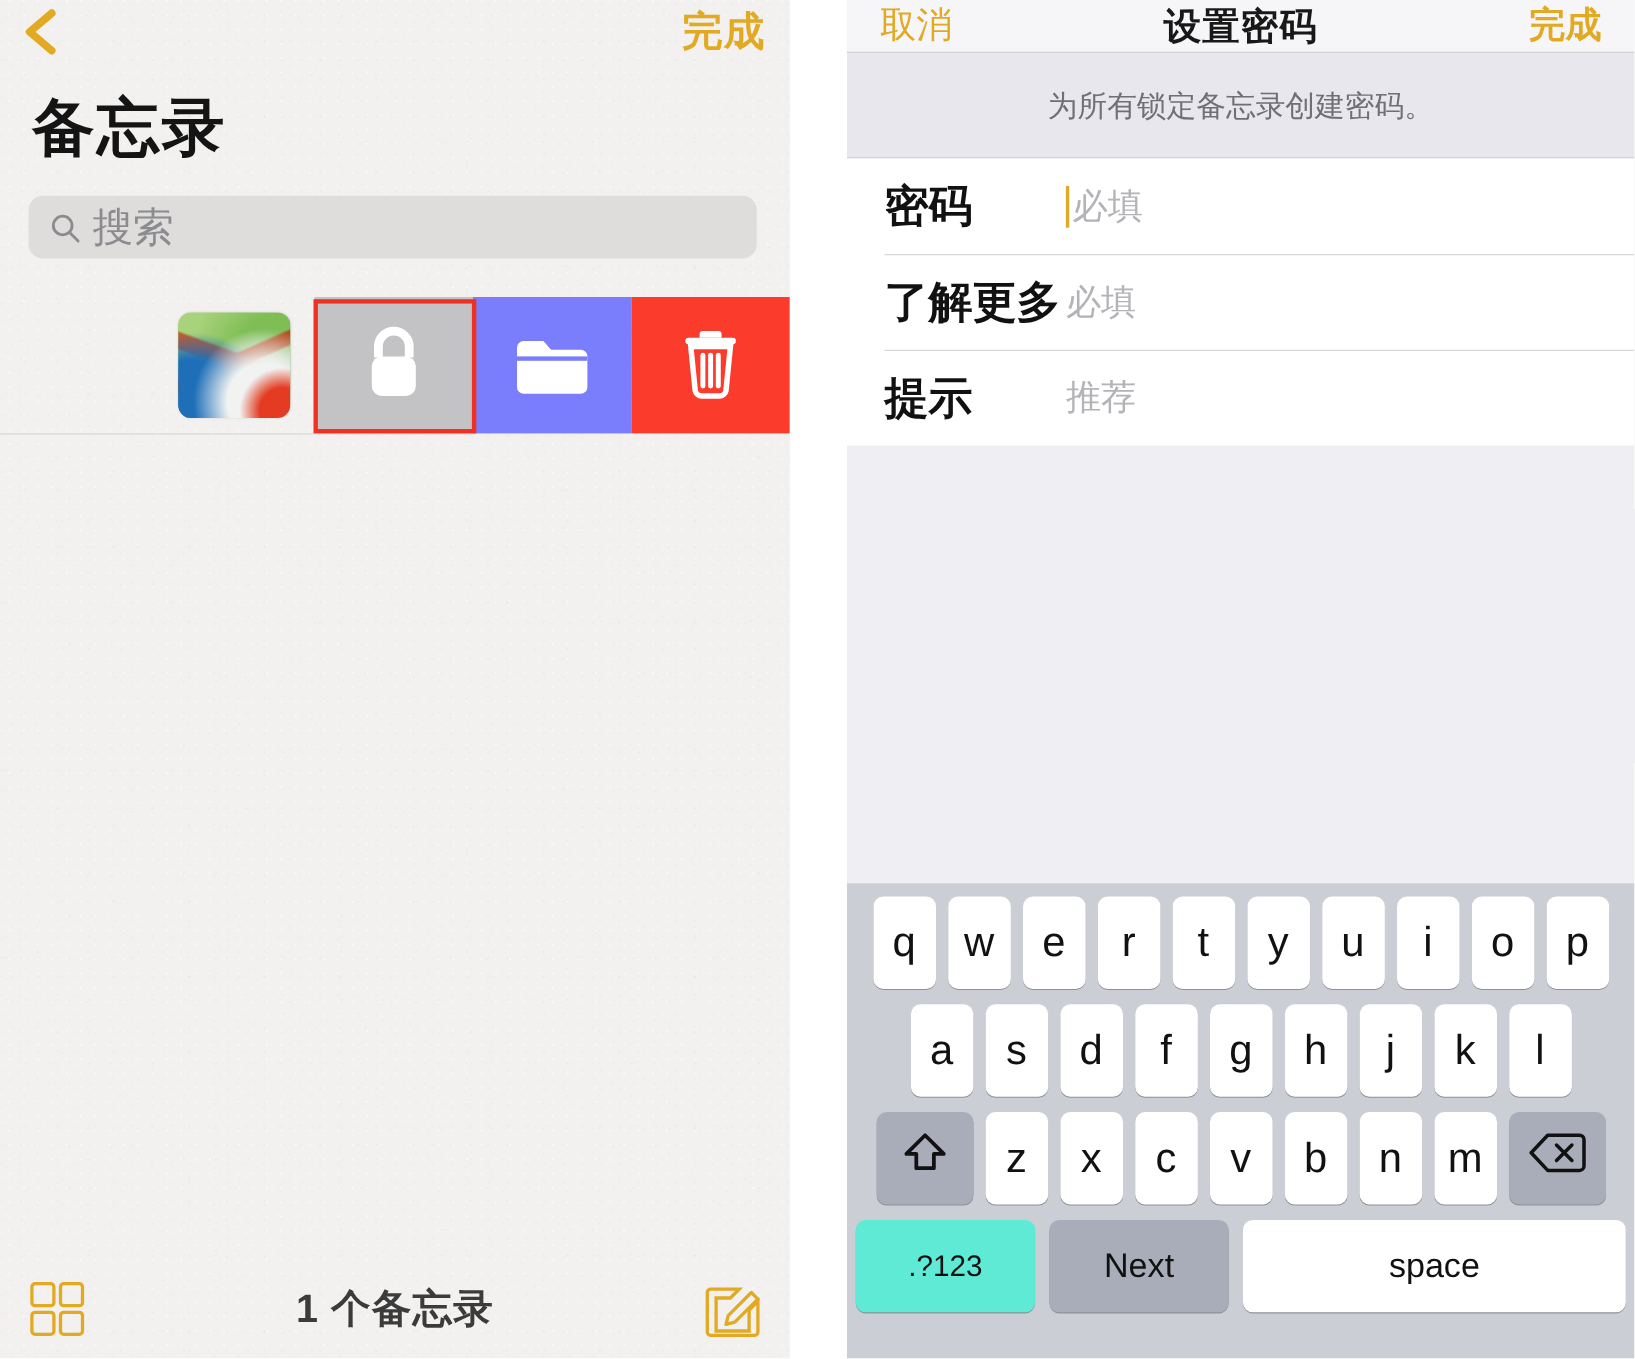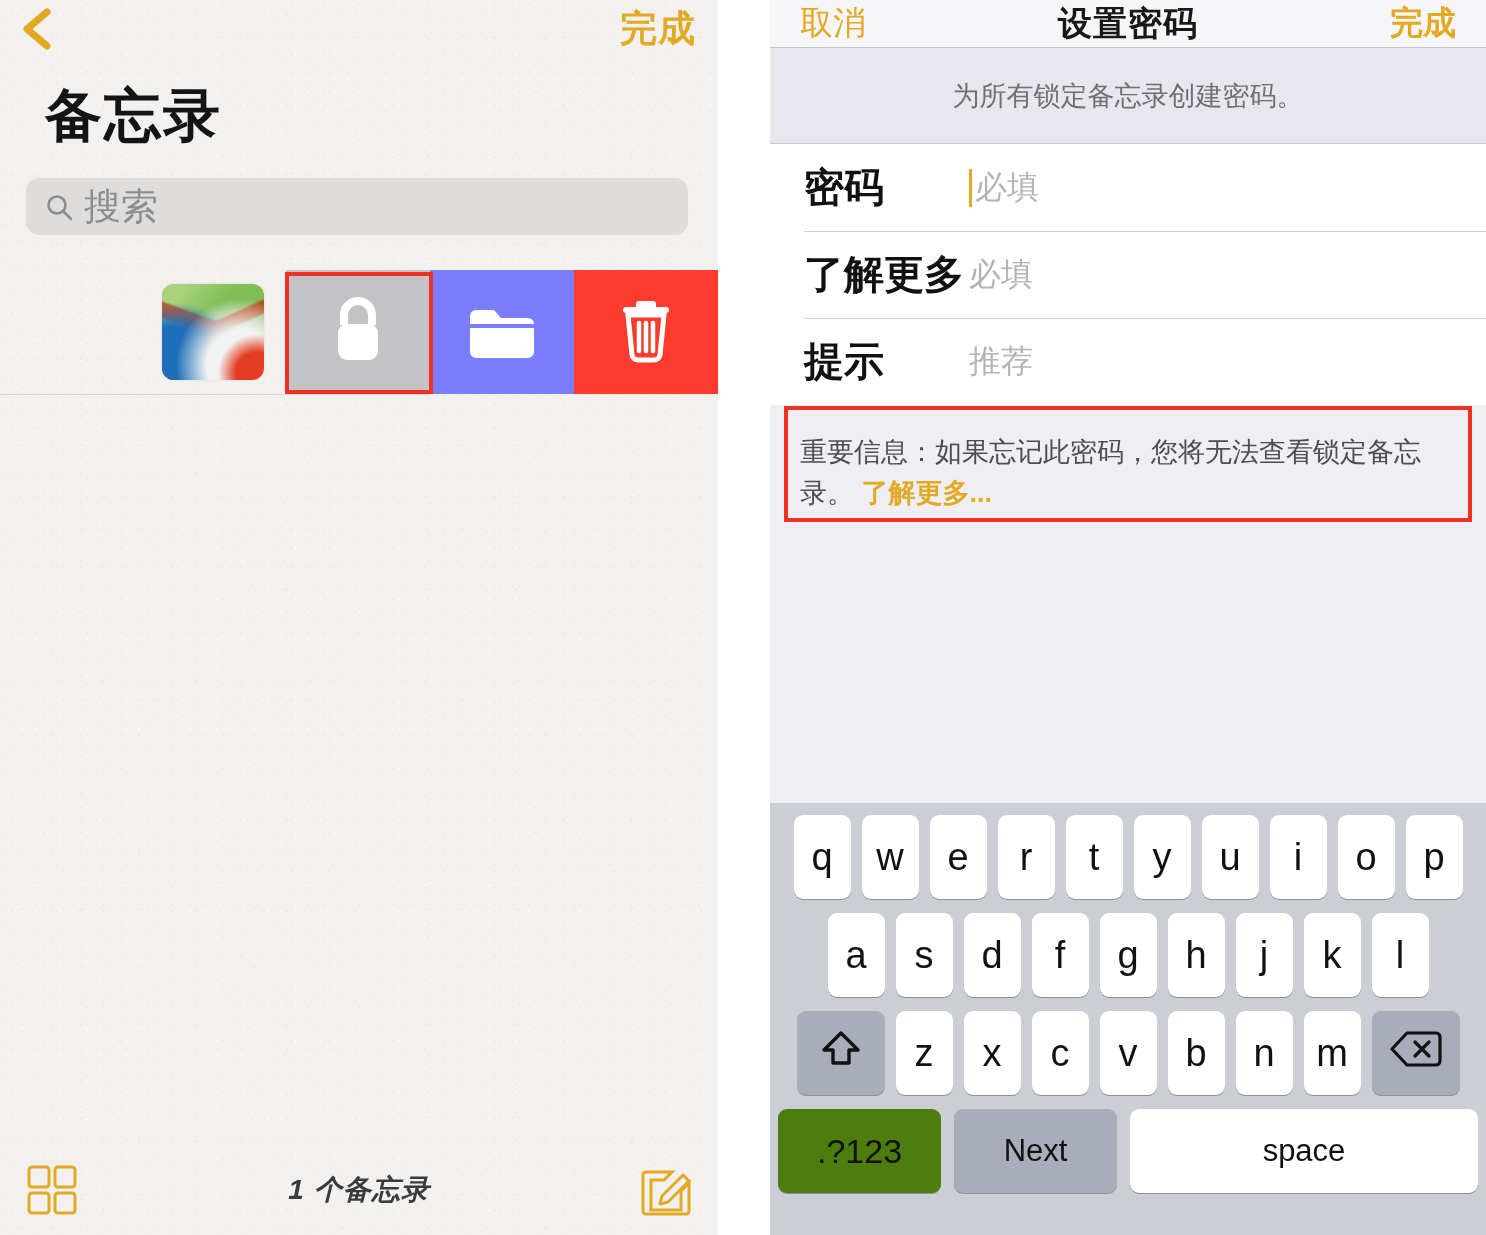--- a/index.html
+++ b/index.html
@@ -33,21 +33,21 @@
     width: 40px; height: 46px;
     cursor: pointer;
   }
   .back-chevron svg { display:block; }
   .done-left {
     position: absolute; right: 22px; top: 4px;
     font-size: 37px; font-weight: 700; color: #e2a922;
     letter-spacing: 1px; cursor: pointer;
   }
   .notes-title {
-    position: absolute; left: 45px; top: 78px;
+    position: absolute; left: 29px; top: 78px;
     font-size: 57px; font-weight: 700; color: #141414;
     letter-spacing: 2px;
   }
   .search-bar {
     position: absolute; left: 26px; top: 178px;
     width: 662px; height: 57px;
     background: #dedddc; border-radius: 13px;
     display: flex; align-items: center; padding-left: 18px;
     cursor: text;
   }
@@ -106,21 +106,21 @@
     border: 4px solid #ef3124;
     pointer-events: none;
   }
 
   .left-bottombar {
     position: absolute; left: 0; bottom: 0; width: 718px; height: 90px;
     display: flex; align-items: center; justify-content: space-between;
     padding: 0 26px;
   }
   .grid-icon { width: 52px; height: 52px; cursor: pointer; }
-  .notes-count { font-size: 28px; color: #3b3b3b; font-weight: 600; letter-spacing: 1px; font-style: italic; }
+  .notes-count { font-size: 36px; color: #3b3b3b; font-weight: 600; letter-spacing: 1px; }
   .compose-icon { width: 52px; height: 54px; cursor: pointer; }
 
   
   .gap { width: 52px; height: 1235px; background: #ffffff; }
   .right-panel {
     position: relative;
     width: 716px; height: 1235px;
     background: #efeef2;
     overflow: hidden;
   }
@@ -188,21 +188,21 @@
   .key {
     background: #ffffff; border-radius: 9px;
     width: 57px; height: 84px;
     display: flex; align-items: center; justify-content: center;
     font-size: 38px; color: #111; cursor: pointer;
     box-shadow: 0 1px 0 rgba(0,0,0,0.30);
   }
   .key.wide-mod {
     width: 88px; background: #a9adb9; box-shadow: 0 1px 0 rgba(0,0,0,0.30);
   }
-  .key.num { width: 163px; font-size: 34px; background: #4d7c0f; }
+  .key.num { width: 163px; font-size: 27px; background: #5eead4; }
   .key.space { width: 348px; font-size: 31px; }
   .key.next { width: 163px; font-size: 31px; background: #a9adb9; }
 </style>
 </head>
 <body>
 
 <div id="root">
 
   <div class="left-panel">
 
@@ -324,27 +324,20 @@
       </div>
 
       <div class="form-row">
         <span class="form-label">提示</span>
         <span class="form-value-wrap">
           <span class="form-placeholder">推荐</span>
         </span>
       </div>
     </div>
 
-    <div class="warn-box">
-      <div class="warn-text">
-        <span>重要信息：如果忘记此密码，您将无法查看锁定备忘录。</span>
-        <span class="warn-link">了解更多...</span>
-      </div>
-      <div class="annot-warn"></div>
-    </div>
 
     <div class="spacer-area"></div>
 
     <div class="keyboard">
 
       <div class="kb-row r1">
         <div class="key">q</div>
         <div class="key">w</div>
         <div class="key">e</div>
         <div class="key">r</div>

